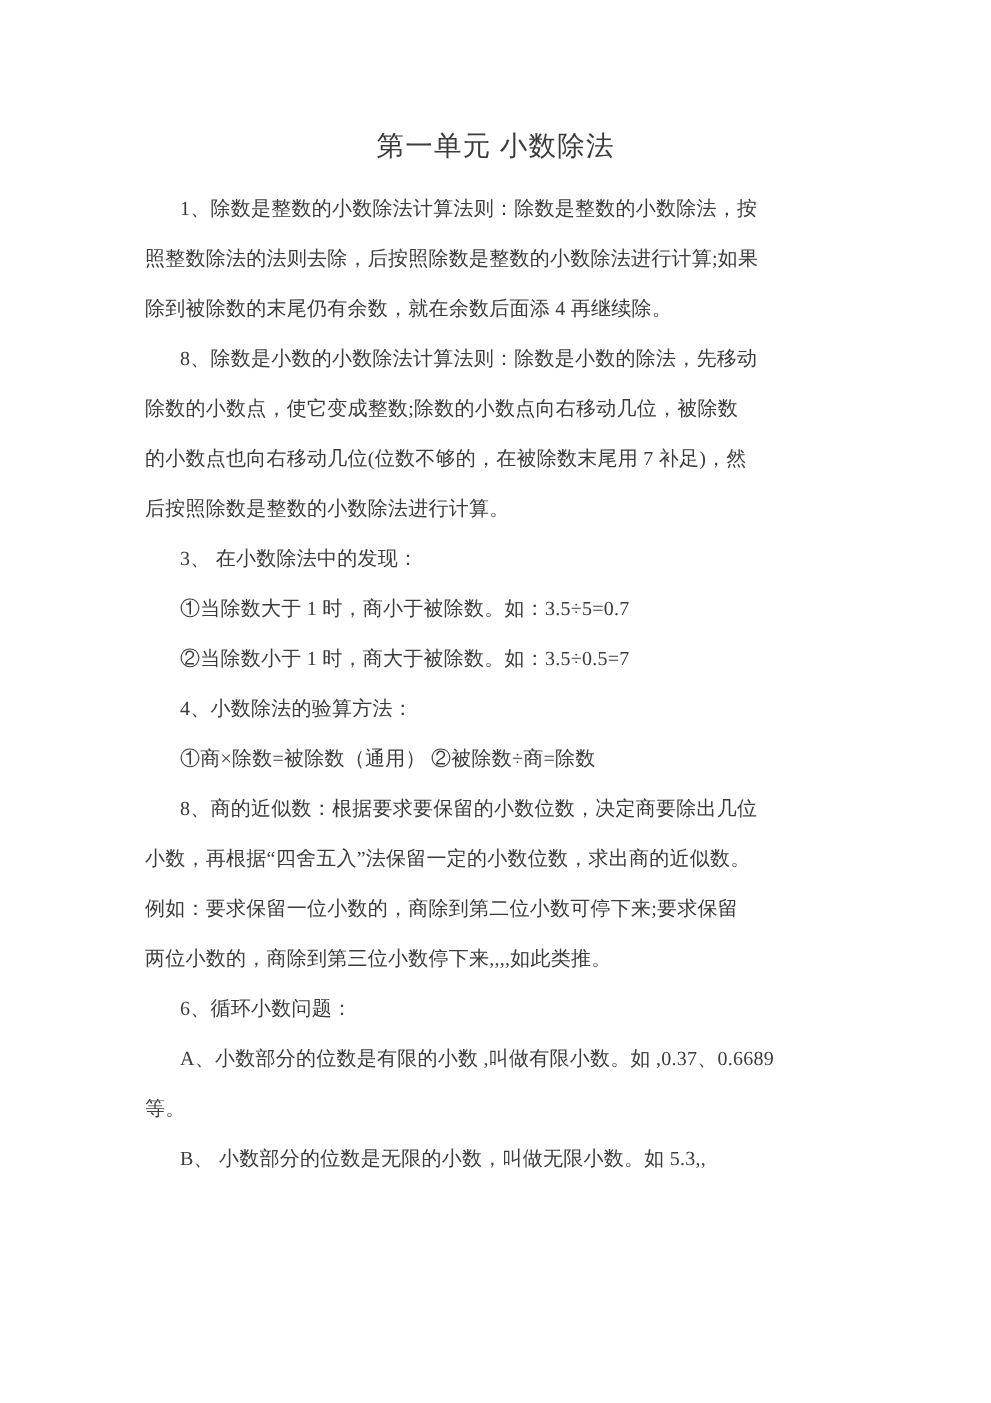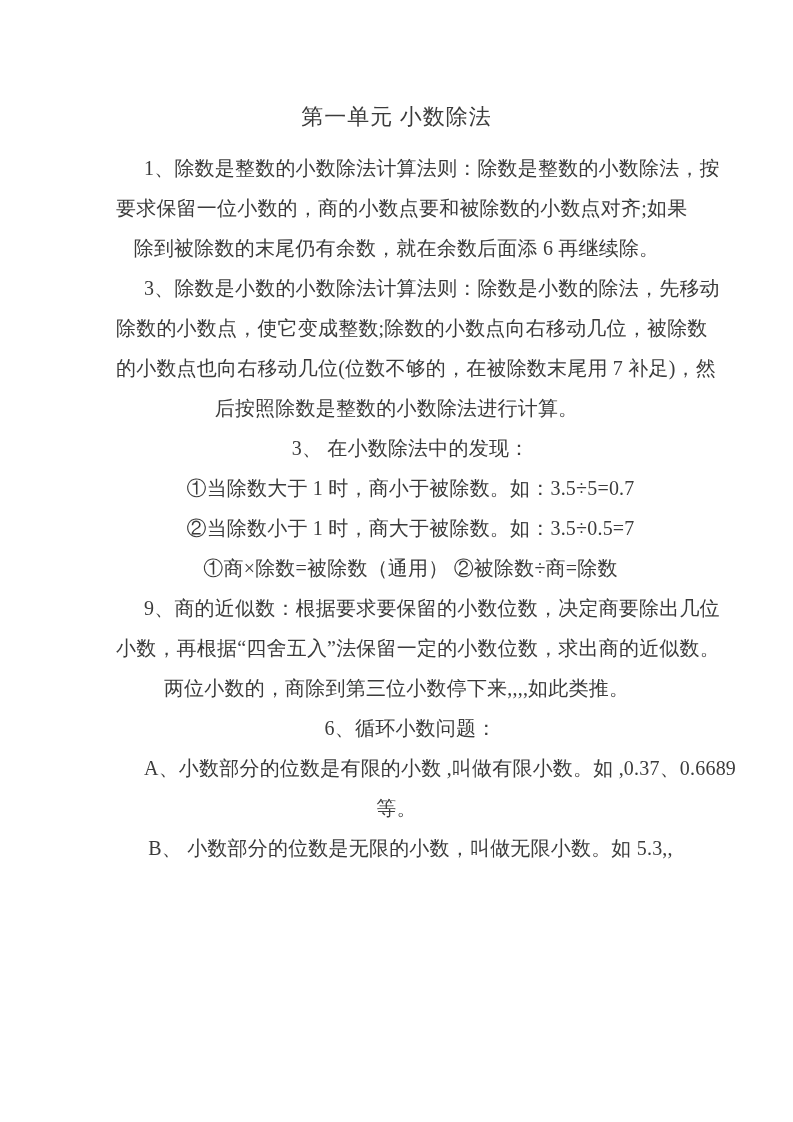--- a/index.html
+++ b/index.html
@@ -26,50 +26,51 @@
     font-size: 22px;
     line-height: 46px;
     text-align: center;
     white-space: nowrap;
     letter-spacing: 1px;
   }
   .body-lines {
     margin-top: 8px;
   }
   .line {
-    font-size: 20px;
+    font-size: 16px;
     line-height: 40px;
     white-space: nowrap;
     letter-spacing: 0.2px;
-    text-align: center;
   }
   .line.indent {
     padding-left: 28px;
   }
 </style>
 </head>
 <body>
 
 <div class="page">
   <div class="content">
     <div class="doc-title">第一单元 小数除法</div>
     <div class="body-lines">
       <div class="line indent">1、除数是整数的小数除法计算法则：除数是整数的小数除法，按</div>
-      <div class="line">要求保留一位小数的，商的小数点要和被除数的小数点对齐;如果</div>
-      <div class="line">除到被除数的末尾仍有余数，就在余数后面添 6 再继续除。</div>
-      <div class="line indent">3、除数是小数的小数除法计算法则：除数是小数的除法，先移动</div>
+      <div class="line">照整数除法的法则去除，后按照除数是整数的小数除法进行计算;如果</div>
+      <div class="line">除到被除数的末尾仍有余数，就在余数后面添 4 再继续除。</div>
+      <div class="line indent">8、除数是小数的小数除法计算法则：除数是小数的除法，先移动</div>
       <div class="line">除数的小数点，使它变成整数;除数的小数点向右移动几位，被除数</div>
       <div class="line">的小数点也向右移动几位(位数不够的，在被除数末尾用 7 补足)，然</div>
       <div class="line">后按照除数是整数的小数除法进行计算。</div>
       <div class="line indent">3、  在小数除法中的发现：</div>
       <div class="line indent">①当除数大于 1 时，商小于被除数。如：3.5÷5=0.7</div>
       <div class="line indent">②当除数小于 1 时，商大于被除数。如：3.5÷0.5=7</div>
+      <div class="line indent">4、小数除法的验算方法：</div>
       <div class="line indent">①商×除数=被除数（通用） ②被除数÷商=除数</div>
-      <div class="line indent">9、商的近似数：根据要求要保留的小数位数，决定商要除出几位</div>
+      <div class="line indent">8、商的近似数：根据要求要保留的小数位数，决定商要除出几位</div>
       <div class="line">小数，再根据“四舍五入”法保留一定的小数位数，求出商的近似数。</div>
+      <div class="line">例如：要求保留一位小数的，商除到第二位小数可停下来;要求保留</div>
       <div class="line">两位小数的，商除到第三位小数停下来,,,,如此类推。</div>
       <div class="line indent">6、循环小数问题：</div>
       <div class="line indent">A、小数部分的位数是有限的小数 ,叫做有限小数。如 ,0.37、0.6689</div>
       <div class="line">等。</div>
       <div class="line indent">B、 小数部分的位数是无限的小数，叫做无限小数。如 5.3,,</div>
     </div>
   </div>
 </div>
 
 </body></html>

